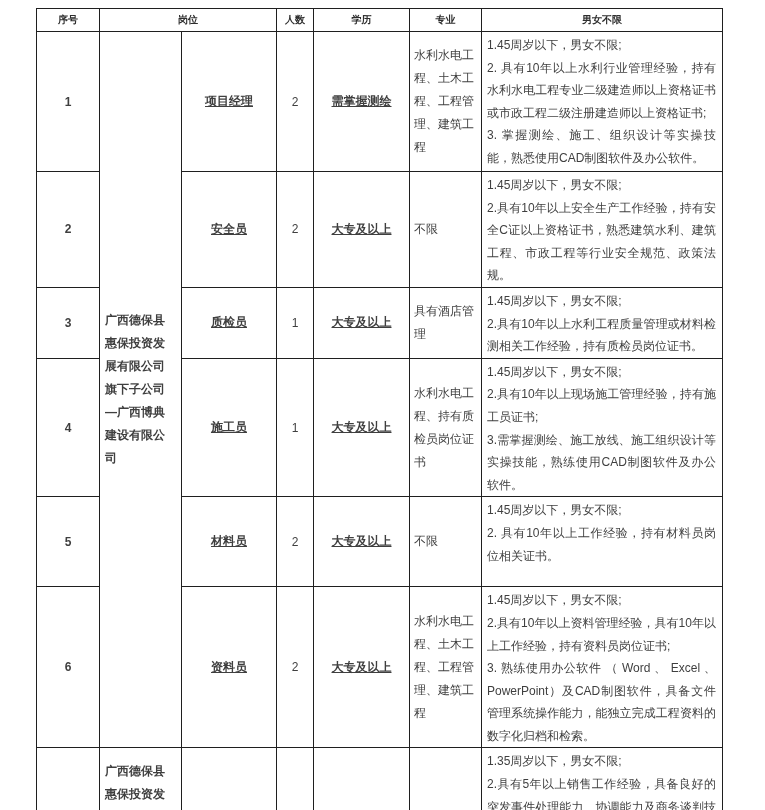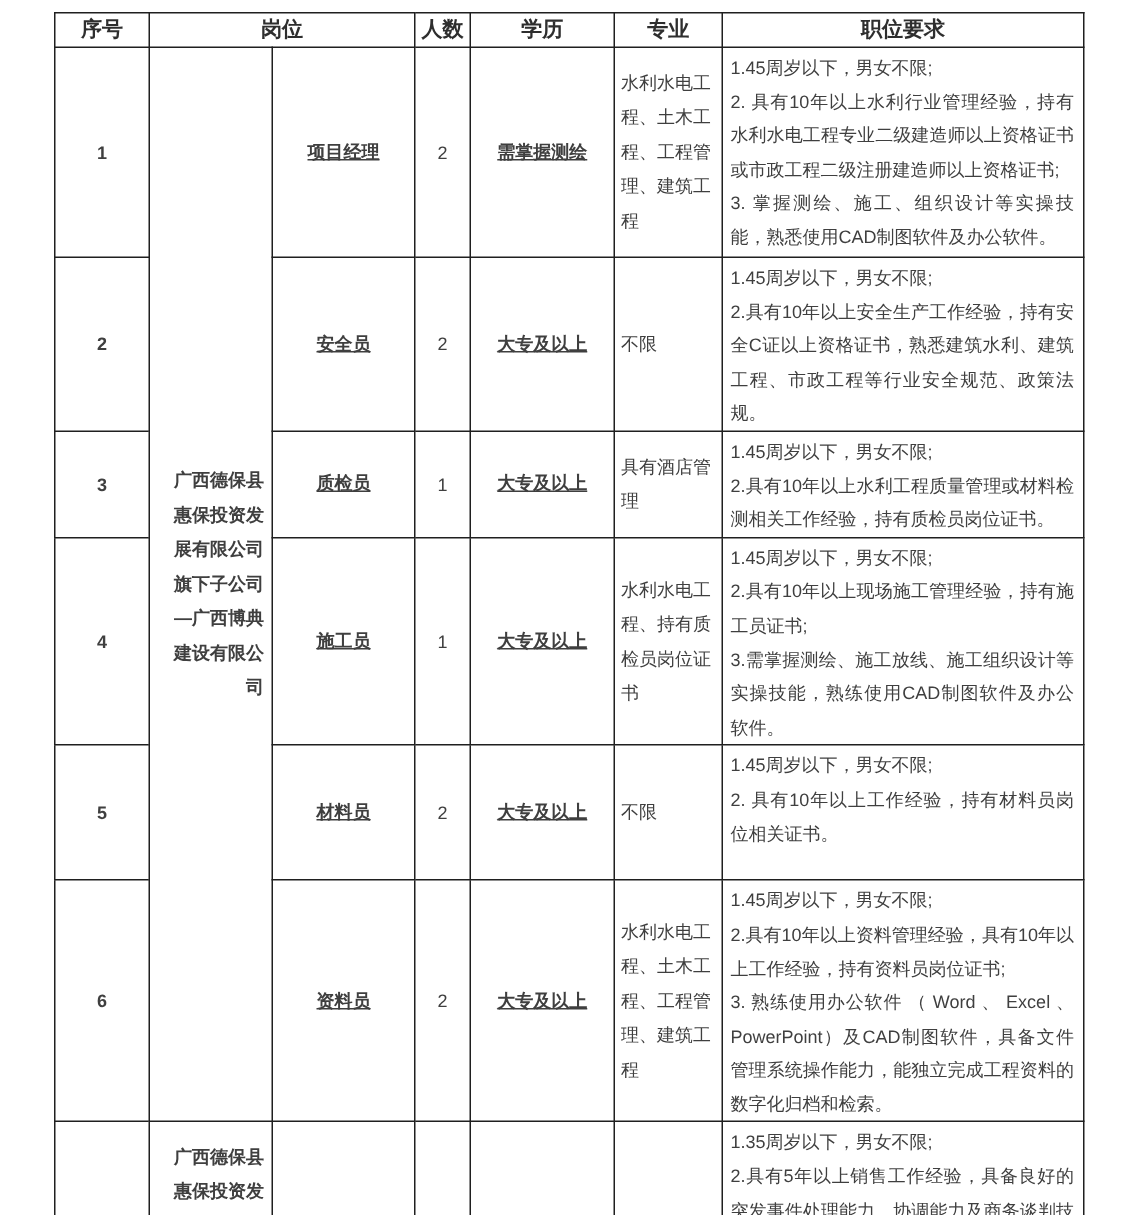--- a/index.html
+++ b/index.html
@@ -22,36 +22,36 @@
     font-size: 12px;
   }
   .job-table th, .job-table td {
     border: 1px solid #1f1f1f;
     padding: 0 3px;
     overflow: hidden;
   }
   .job-table th {
     font-weight: bold;
     color: #2e2e2e;
-    font-size: 14px;
+    font-size: 10px;
     height: 20px;
     text-align: center;
     vertical-align: middle;
     padding: 1px 2px;
   }
   td.c-seq, td.c-pos, td.c-count, td.c-edu {
     text-align: center;
     vertical-align: middle;
     font-weight: bold;
   }
   td.c-pos, td.c-edu { font-weight: bold; text-decoration: underline; }
   td.c-seq { font-weight: bold; }
   td.c-count { font-weight: normal; }
   td.c-company {
-    text-align: right;
+    text-align: left;
     vertical-align: middle;
     line-height: 23px;
     font-weight: bold;
     padding: 0 5px;
   }
   td.c-major {
     text-align: left;
     vertical-align: middle;
     line-height: 23px;
     padding: 0 4px;
@@ -99,21 +99,21 @@
       <col style="width:72px">
       <col style="width:241px">
     </colgroup>
     <thead>
       <tr class="rh-head">
         <th>序号</th>
         <th colspan="2">岗位</th>
         <th>人数</th>
         <th>学历</th>
         <th>专业</th>
-        <th>职位要求</th>
+        <th>男女不限</th>
       </tr>
     </thead>
     <tbody>
       <tr class="rh-1">
         <td class="c-seq">1</td>
         <td class="c-company" rowspan="6">广西德保县惠保投资发展有限公司旗下子公司—广西博典建设有限公司</td>
         <td class="c-pos">项目经理</td>
         <td class="c-count">2</td>
         <td class="c-edu">需掌握测绘</td>
         <td class="c-major">水利水电工程、土木工程、工程管理、建筑工程</td>

